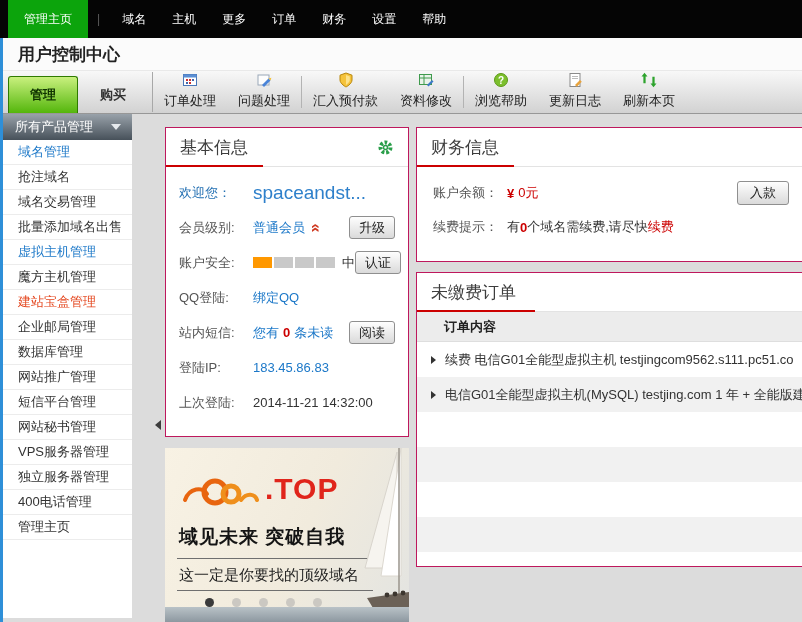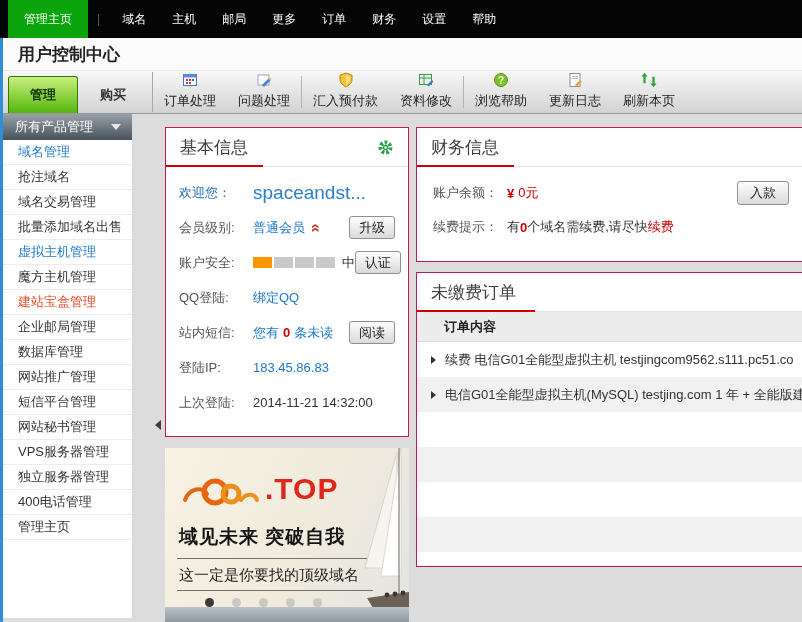--- a/index.html
+++ b/index.html
@@ -111,21 +111,20 @@
          border-left:5px solid #333; margin-right:9px; flex-shrink:0; }
 </style>
 </head>
 <body>
 
 <div class="topnav">
   <div class="nav-active">管理主页</div>
   <span class="nav-sep">|</span>
   <div class="nav-item">域名</div>
   <div class="nav-item">主机</div>
-  <div class="nav-item">邮局</div>
   <div class="nav-item">更多</div>
   <div class="nav-item">订单</div>
   <div class="nav-item">财务</div>
   <div class="nav-item">设置</div>
   <div class="nav-item">帮助</div>
 </div>
 
 <div class="pagehead">用户控制中心</div>
 
 <div class="toolbar">

